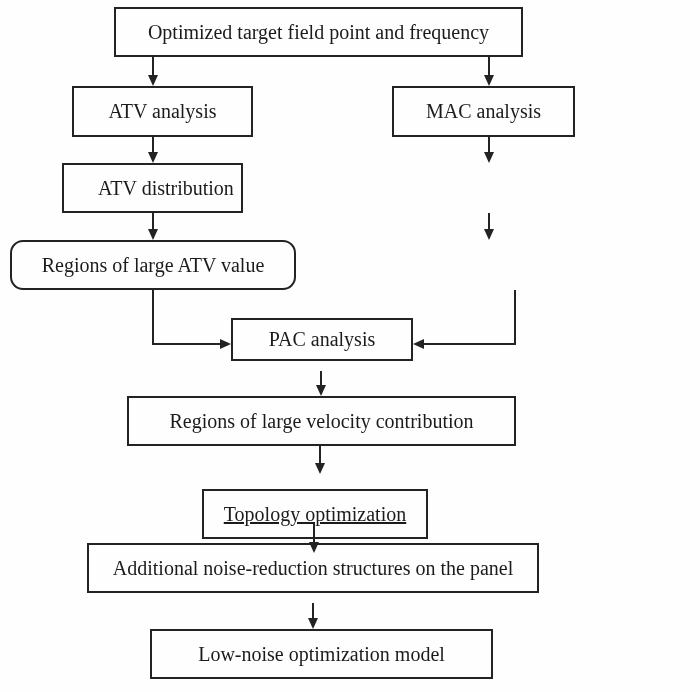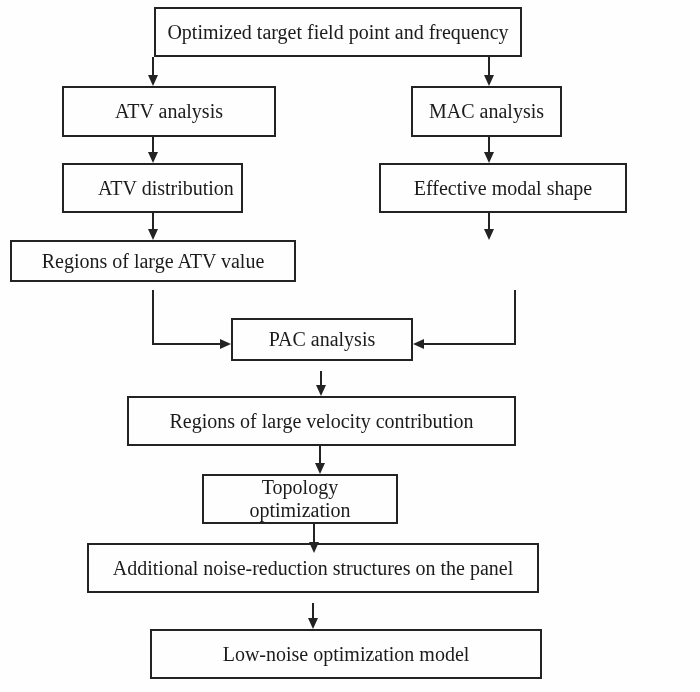--- a/index.html
+++ b/index.html
@@ -45,32 +45,32 @@
   }
   .arr-left {
     position: absolute; width: 0; height: 0;
     border-top: 5px solid transparent;
     border-bottom: 5px solid transparent;
     border-right: 11px solid #232323;
   }
   .edge { display: contents; }
 
   
-  #b-target            { left: 114px; top:   7px; width: 368px; height: 50px; margin-left: 40px; }
-  #b-atv-analysis      { left:  62px; top:  86px; width: 214px; height: 51px; }
-  #b-mac-analysis      { left: 411px; top:  86px; width: 151px; height: 51px; text-align: right; }
+  #b-target            { left: 114px; top:   7px; width: 409px; height: 50px; }
+  #b-atv-analysis      { left:  72px; top:  86px; width: 181px; height: 51px; }
+  #b-mac-analysis      { left: 392px; top:  86px; width: 183px; height: 51px; text-align: right; }
   #b-atv-distribution  { left:  62px; top: 163px; width: 181px; height: 50px; padding-left: 33px; }
   #b-effective-modal   { left: 379px; top: 163px; width: 248px; height: 50px; }
-  #b-regions-atv       { left:  10px; top: 240px; width: 286px; height: 42px; }
+  #b-regions-atv       { left:  10px; top: 240px; width: 286px; height: 50px; border-radius: 13px; }
   #b-regions-normal    { left: 308px; top: 240px; width: 383px; height: 50px; }
   #b-pac               { left: 231px; top: 318px; width: 182px; height: 43px; }
   #b-regions-acoustic  { left: 127px; top: 396px; width: 389px; height: 50px; }
-  #b-topology          { left: 202px; top: 474px; width: 196px; height: 50px; }
+  #b-topology          { left: 202px; top: 489px; width: 226px; height: 50px; text-decoration: underline; }
   #b-additional        { left:  87px; top: 543px; width: 452px; height: 50px; }
-  #b-low-noise         { left: 150px; top: 629px; width: 392px; height: 50px; }
+  #b-low-noise         { left: 150px; top: 629px; width: 343px; height: 50px; }
 
   
   #e1-l { left: 152px; top: 57px;  height: 19px; }
   #e1-a { left: 148px; top: 75px; }
   
   #e2-l { left: 488px; top: 57px;  height: 19px; }
   #e2-a { left: 484px; top: 75px; }
   
   #e3-l { left: 152px; top: 137px; height: 16px; }
   #e3-a { left: 148px; top: 152px; }
@@ -111,21 +111,20 @@
 
   
   <div class="box" id="b-target">Optimized target field point and frequency</div>
 
   <div class="box" id="b-atv-analysis">ATV analysis</div>
 
   <div class="box" id="b-mac-analysis">MAC analysis</div>
 
   <div class="box" id="b-atv-distribution">ATV distribution</div>
 
-  <div class="box" id="b-effective-modal">Effective modal shape</div>
 
   <div class="box" id="b-regions-atv">Regions of large ATV value</div>
 
 
   <div class="box" id="b-pac">PAC analysis</div>
 
   <div class="box" id="b-regions-acoustic">Regions of large velocity contribution</div>
 
   <div class="box" id="b-topology">Topology optimization</div>
 

